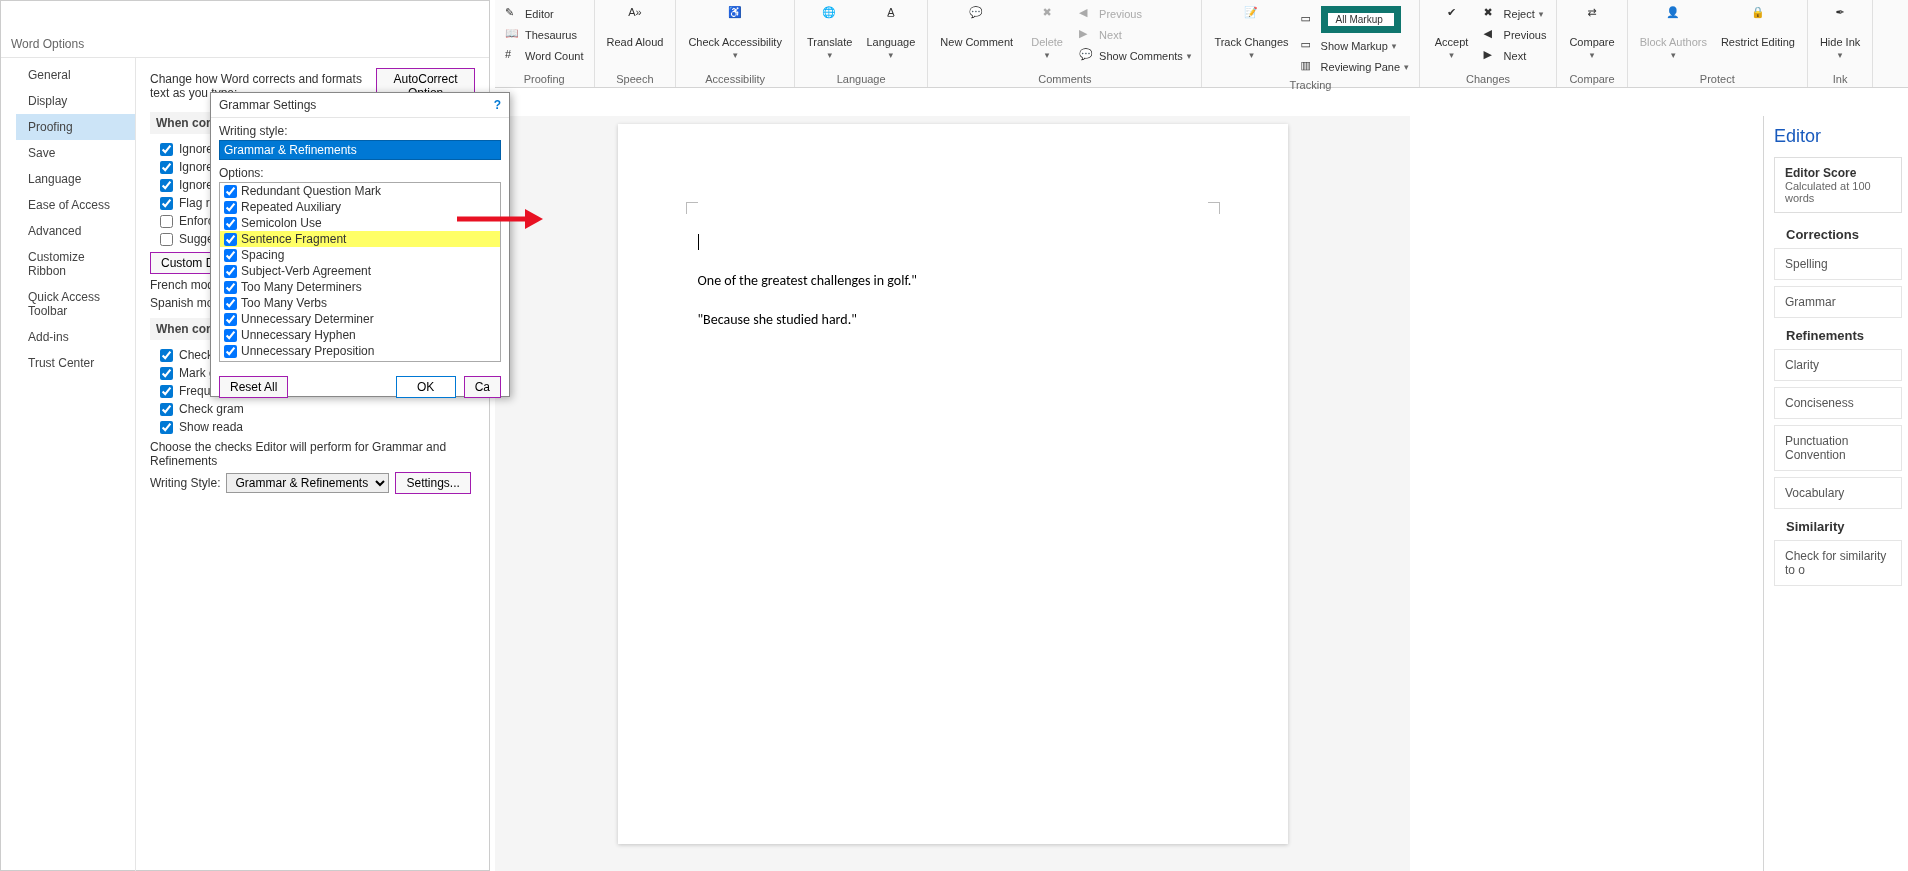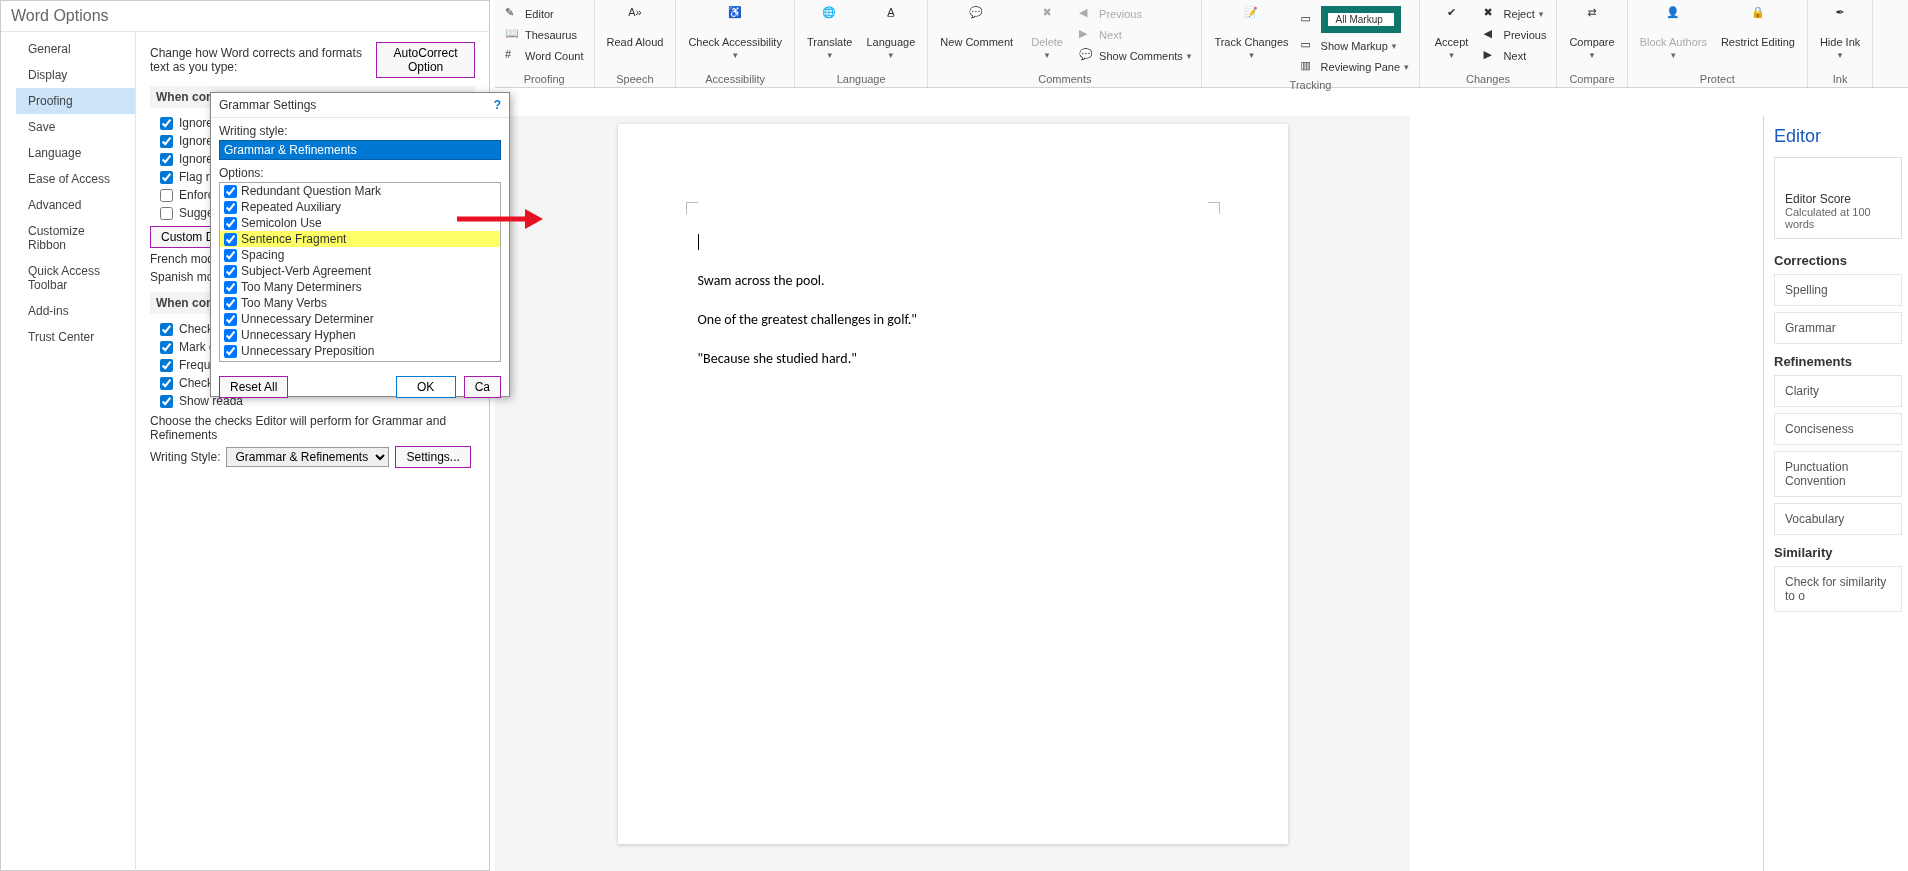--- a/index.html
+++ b/index.html
@@ -3,21 +3,21 @@
 <meta charset="utf-8">
 <style>
 * { box-sizing: border-box; margin: 0; padding: 0; font-family: "Segoe UI", sans-serif; }
 body { background: #fff; font-size: 12px; color: #333; overflow: hidden; width: 1908px; height: 871px; position: relative; }
 
 
 .word-options {
   position: absolute; left: 0; top: 0; width: 490px; height: 871px;
   background: #fff; border: 1px solid #ccc;
 }
-.wo-title { padding: 6px 10px; font-size: 16px; color: #666; border-bottom: 1px solid #e5e5e5; }
+.wo-title { padding: 6px 10px; font-size: 12px; color: #666; border-bottom: 1px solid #e5e5e5; margin-top: 30px; }
 .wo-body { display: flex; height: calc(100% - 28px); margin-left: 15px; }
 .wo-nav { width: 120px; border-right: 1px solid #e5e5e5; padding: 4px 0; }
 .wo-nav-item { padding: 6px 12px; cursor: pointer; font-size: 12px; color: #444; }
 .wo-nav-item.sel { background: #cce4f7; }
 .wo-content { flex: 1; padding: 10px 14px; overflow: hidden; position: relative; }
 .wo-content .intro { font-size: 12px; margin-bottom: 6px; display:flex; align-items:center; gap:0;}
 .wo-content .section-head { background: #f3f3f3; padding: 4px 6px; font-weight: 600; margin: 8px 0 6px; font-size:12px; color:#444;}
 .chk-row { display: flex; align-items: center; gap: 6px; padding: 2px 0 2px 10px; font-size: 12px; }
 .chk-row input { accent-color: #0078d4; }
 .btn { background: #f8f8f8; border: 1px solid #a21caf; padding: 3px 10px; font-size: 12px; cursor: pointer; }
@@ -68,21 +68,21 @@
 .corner-tl, .corner-tr { position:absolute; width:12px; height:12px; border-color:#bbb;}
 .corner-tl { left:68px; top:78px; border-left:1px solid #bbb; border-top:1px solid #bbb;}
 .corner-tr { right:68px; top:78px; border-right:1px solid #bbb; border-top:1px solid #bbb;}
 .page p { font-family: Calibri, sans-serif; font-size: 14px; margin-bottom: 22px; color:#000;}
 .cursor-line { border-left:1px solid #000; height:16px; margin-bottom:22px;}
 
 
 .editor-pane { position: absolute; right: 0; top: 116px; width: 145px; height: 755px; border-left: 1px solid #d4d4d4; background: #fff; padding: 10px 6px 10px 10px; overflow:hidden;}
 .ep-title { color: #185abd; font-size: 18px; margin-bottom: 10px; }
 .ep-card { border: 1px solid #ddd; padding: 8px 10px; margin-bottom: 14px; font-size:12px;}
-.ep-sec { font-weight: 600; font-size: 13px; margin: 10px 0 6px; }
+.ep-sec { font-weight: 600; font-size: 13px; margin: 10px 12px 6px; }
 .ep-item { border: 1px solid #e5e5e5; padding: 8px 10px; margin-bottom: 6px; font-size: 12px; color:#555; cursor:pointer;}
 </style>
 </head>
 <body>
 
 <div class="word-options">
   <div class="wo-title">Word Options</div>
   <div class="wo-body">
     <div class="wo-nav" id="wo-nav">
         <div class="wo-nav-item">General</div>
@@ -398,30 +398,29 @@
       <div class="grp-label">Ink</div>
     </div>
   </div>
 </div>
 
 <div class="doc-area">
   <div class="page">
     <div class="corner-tl"></div>
     <div class="corner-tr"></div>
     <div class="cursor-line"></div>
-    <p>Swam across the pool.</p>
     <p>One of the greatest challenges in golf."</p>
     <p>"Because she studied hard."</p>
   </div>
 </div>
 
 <div class="editor-pane">
   <div class="ep-title">Editor</div>
   <div class="ep-card">
-    <div style="font-weight:400;margin-top:26px;">Editor Score</div>
+    <div style="font-weight:700;">Editor Score</div>
     <div style="font-size:11px;color:#666;">Calculated at 100 words</div>
   </div>
   <div class="ep-sec">Corrections</div>
   <div class="ep-item">Spelling</div>
   <div class="ep-item">Grammar</div>
   <div class="ep-sec">Refinements</div>
   <div class="ep-item">Clarity</div>
   <div class="ep-item">Conciseness</div>
   <div class="ep-item">Punctuation Convention</div>
   <div class="ep-item">Vocabulary</div>

